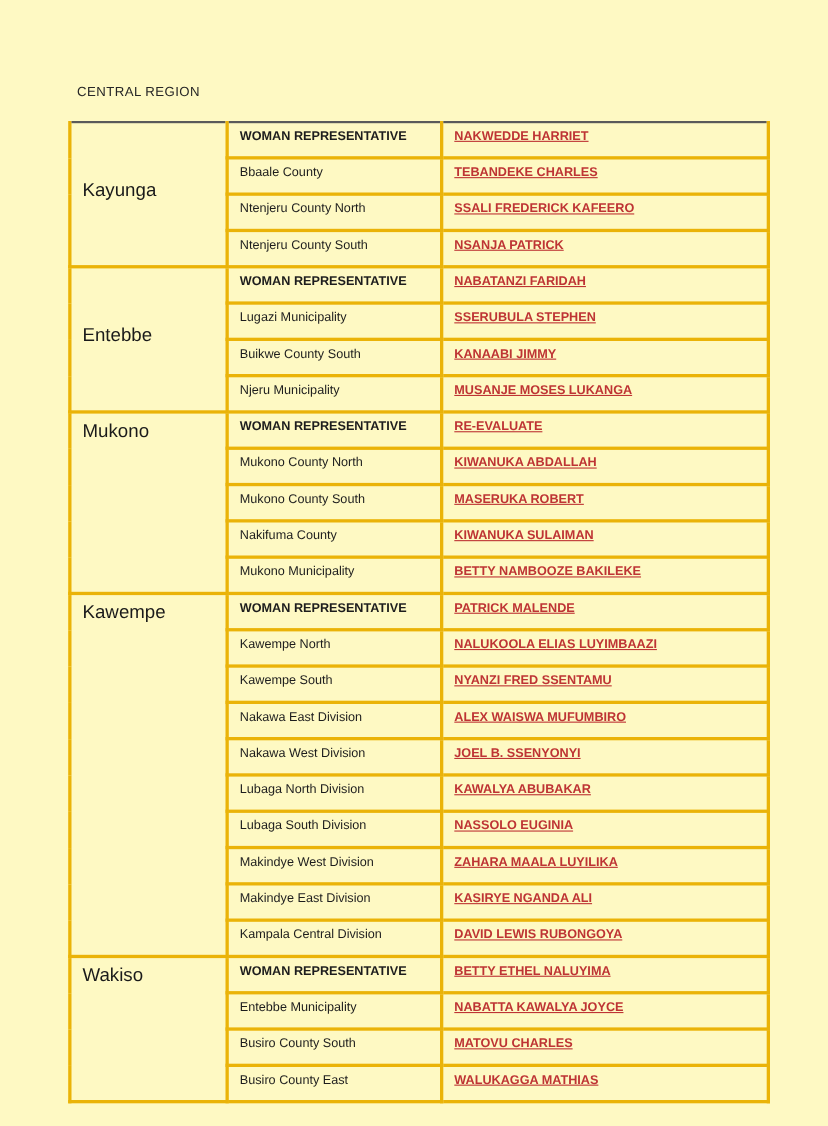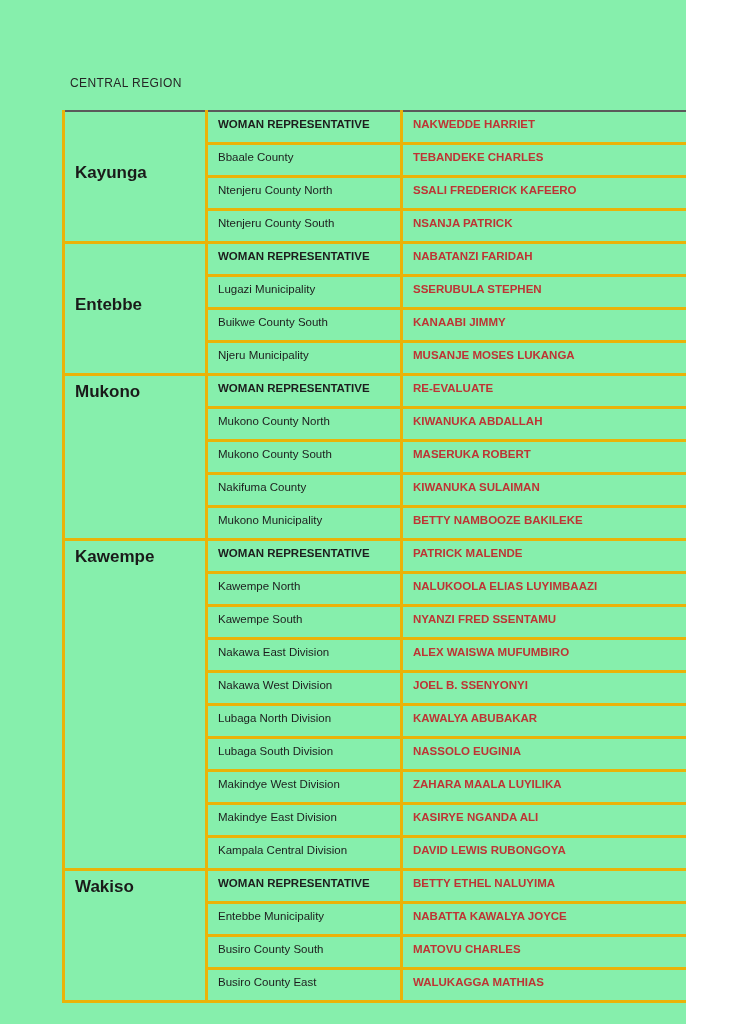--- a/index.html
+++ b/index.html
@@ -6,23 +6,23 @@
     margin: 0;
     padding: 0;
     background: #ffffff;
     width: 753px;
     height: 1024px;
     font-family: "Liberation Sans", sans-serif;
     -webkit-font-smoothing: antialiased;
   }
   .page {
     position: relative;
-    width: 686px;
+    width: 753px;
     height: 1024px;
-    background: #86efac;
+    background: #fef9c3;
     overflow: hidden;
   }
   .page-title {
     position: absolute;
     left: 70px;
     top: 76px;
     font-size: 12px;
     letter-spacing: 0.4px;
     color: #262626;
     font-weight: 400;
@@ -41,21 +41,21 @@
     vertical-align: top;
     padding: 6px 8px 0 10px;
     height: 24px;
     overflow: hidden;
     white-space: nowrap;
   }
   tr.section-start td {
     border-top: 2px solid #5a5a5a;
   }
   td.district {
-    font-weight: bold;
+    font-weight: normal;
     font-size: 17px;
     color: #1a1a1a;
     padding-left: 9px;
     padding-top: 4px;
   }
   td.district.al-middle {
     vertical-align: middle;
     padding-top: 0;
     padding-bottom: 8px;
   }
@@ -63,20 +63,21 @@
     font-size: 11.5px;
     color: #1d1d1d;
   }
   td.constituency.head {
     font-weight: bold;
   }
   td.candidate {
     font-size: 11.5px;
     font-weight: bold;
     color: #be3434;
+    text-decoration: underline;
   }
 </style>
 </head>
 <body>
 
 <div class="page">
 
   <div class="page-title">CENTRAL REGION</div>
 
   <table class="rep-table">

